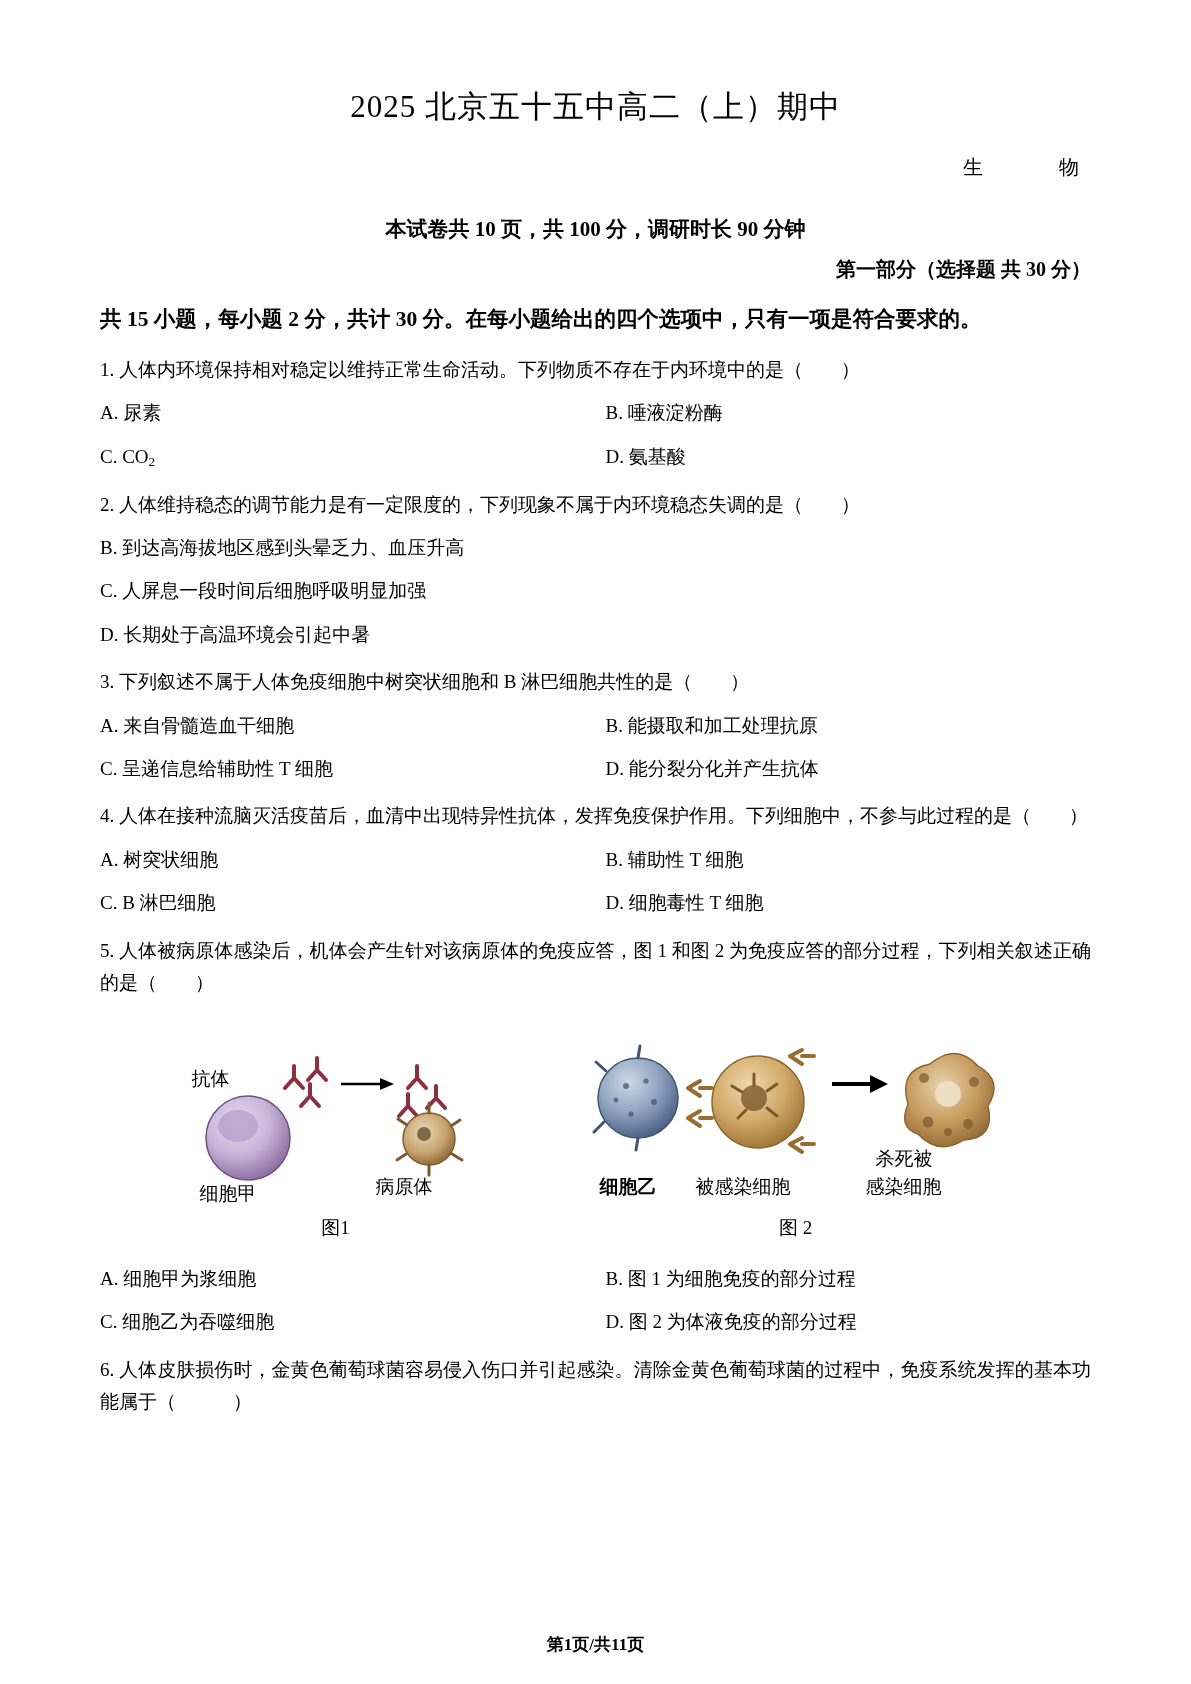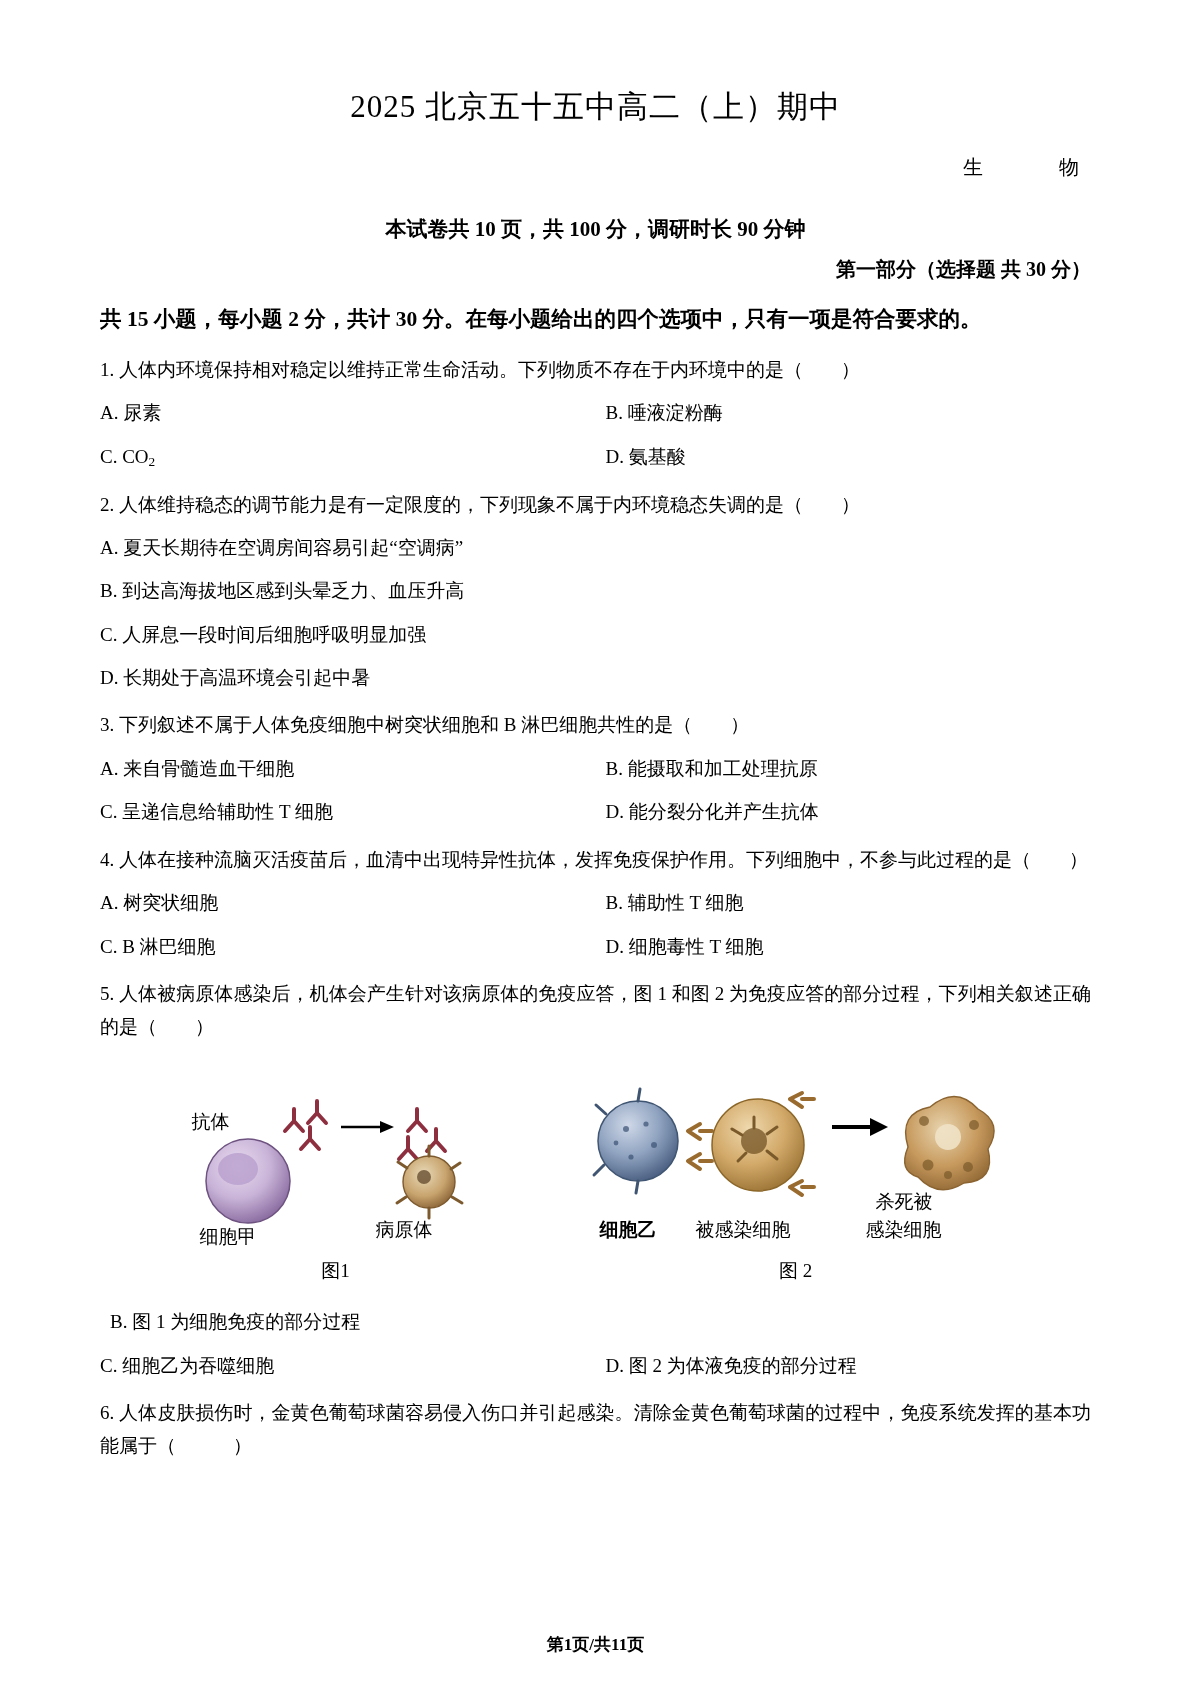--- a/index.html
+++ b/index.html
@@ -139,21 +139,20 @@
   <div class="opt-row">
     <div class="opt">A. 尿素</div>
     <div class="opt second">B. 唾液淀粉酶</div>
   </div>
   <div class="opt-row">
     <div class="opt"><span>C. CO</span><sub>2</sub></div>
     <div class="opt second">D. 氨基酸</div>
   </div>
 
   <div class="q-stem">2. 人体维持稳态的调节能力是有一定限度的，下列现象不属于内环境稳态失调的是（　　）</div>
-  <div class="opt-single">A. 夏天长期待在空调房间容易引起“空调病”</div>
   <div class="opt-single">B. 到达高海拔地区感到头晕乏力、血压升高</div>
   <div class="opt-single">C. 人屏息一段时间后细胞呼吸明显加强</div>
   <div class="opt-single">D. 长期处于高温环境会引起中暑</div>
 
   <div class="q-stem">3. 下列叙述不属于人体免疫细胞中树突状细胞和 B 淋巴细胞共性的是（　　）</div>
   <div class="opt-row">
     <div class="opt">A. 来自骨髓造血干细胞</div>
     <div class="opt second">B. 能摄取和加工处理抗原</div>
   </div>
   <div class="opt-row">
@@ -302,20 +301,21 @@
         <span class="lbl" style="left:24px; top:148px;font-weight:bold;">细胞乙</span>
         <span class="lbl" style="left:120px; top:148px;">被感染细胞</span>
         <span class="lbl" style="left:300px; top:120px;">杀死被</span>
         <span class="lbl" style="left:290px; top:148px;">感染细胞</span>
       </div>
       <div class="fig-cap" style="margin-left:10px;">图 2</div>
     </div>
   </div>
 
   <div class="opt-row" style="margin-top:22px;">
+    <div class="opt">A. 细胞甲为浆细胞</div>
     <div class="opt second">B. 图 1 为细胞免疫的部分过程</div>
   </div>
   <div class="opt-row">
     <div class="opt">C. 细胞乙为吞噬细胞</div>
     <div class="opt second">D. 图 2 为体液免疫的部分过程</div>
   </div>
 
   <div class="q-stem">6. 人体皮肤损伤时，金黄色葡萄球菌容易侵入伤口并引起感染。清除金黄色葡萄球菌的过程中，免疫系统发挥的基本功能属于（　　　）</div>
 
   <div class="footer">第1页/共11页</div>

